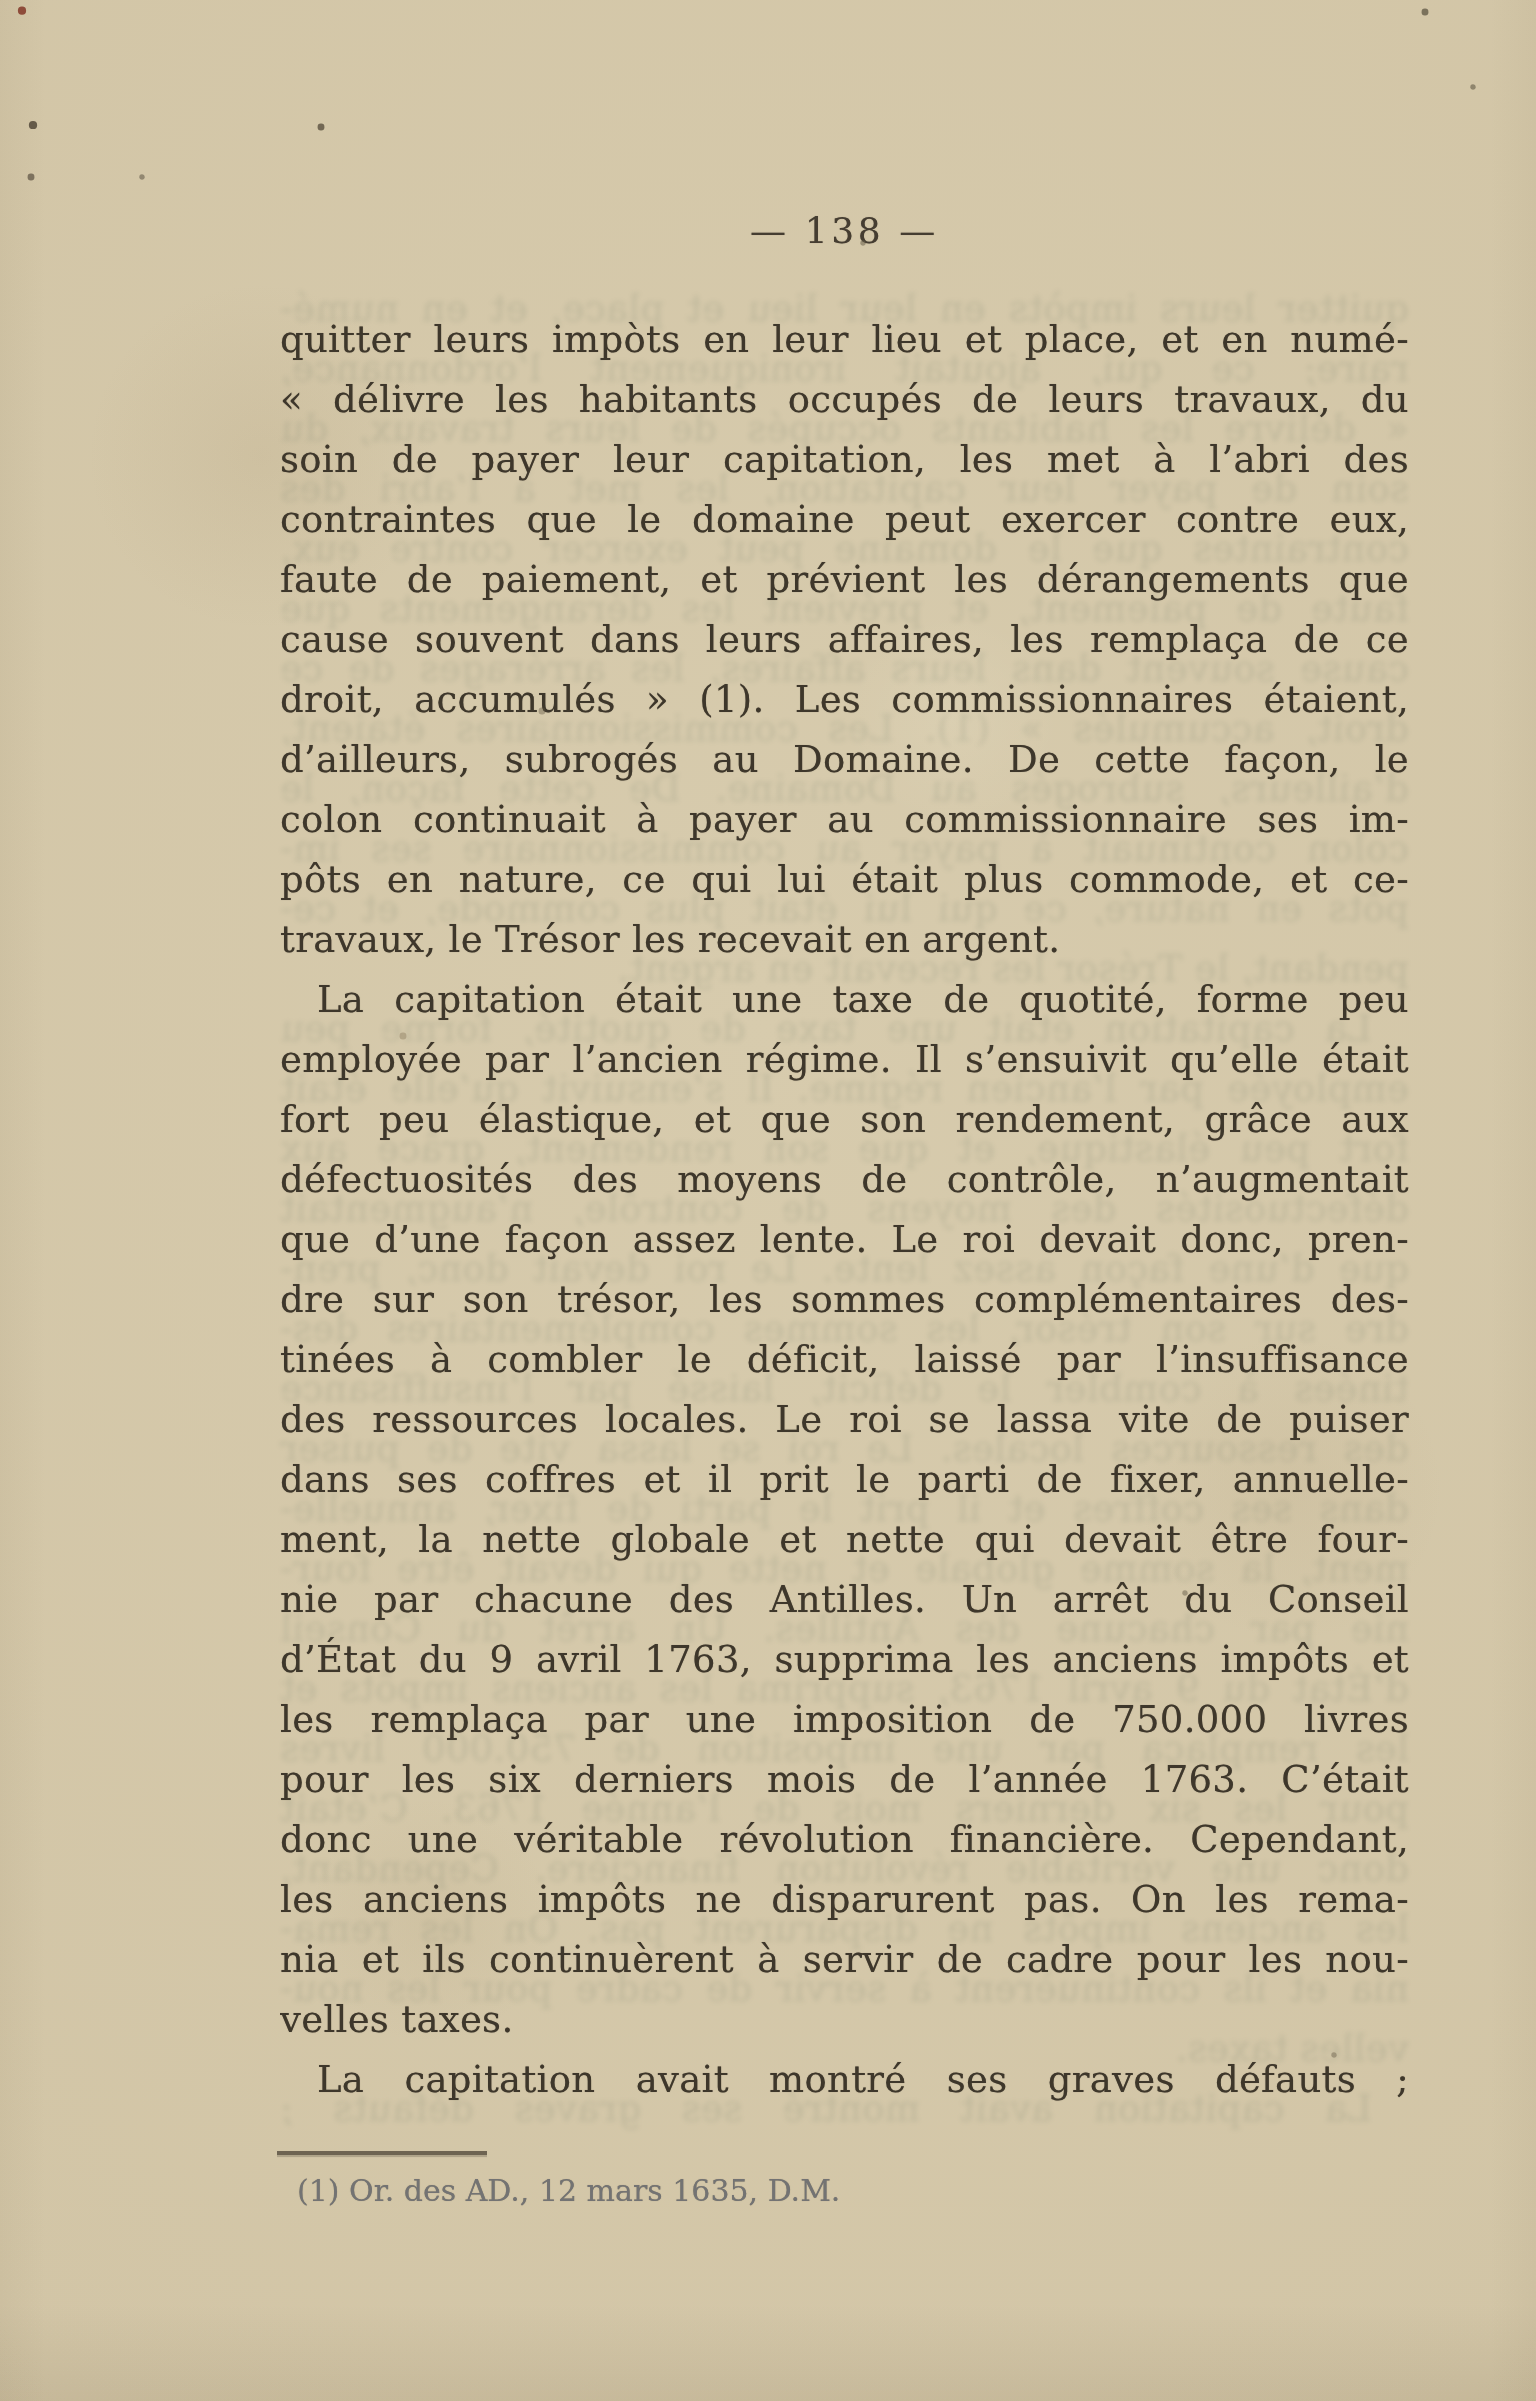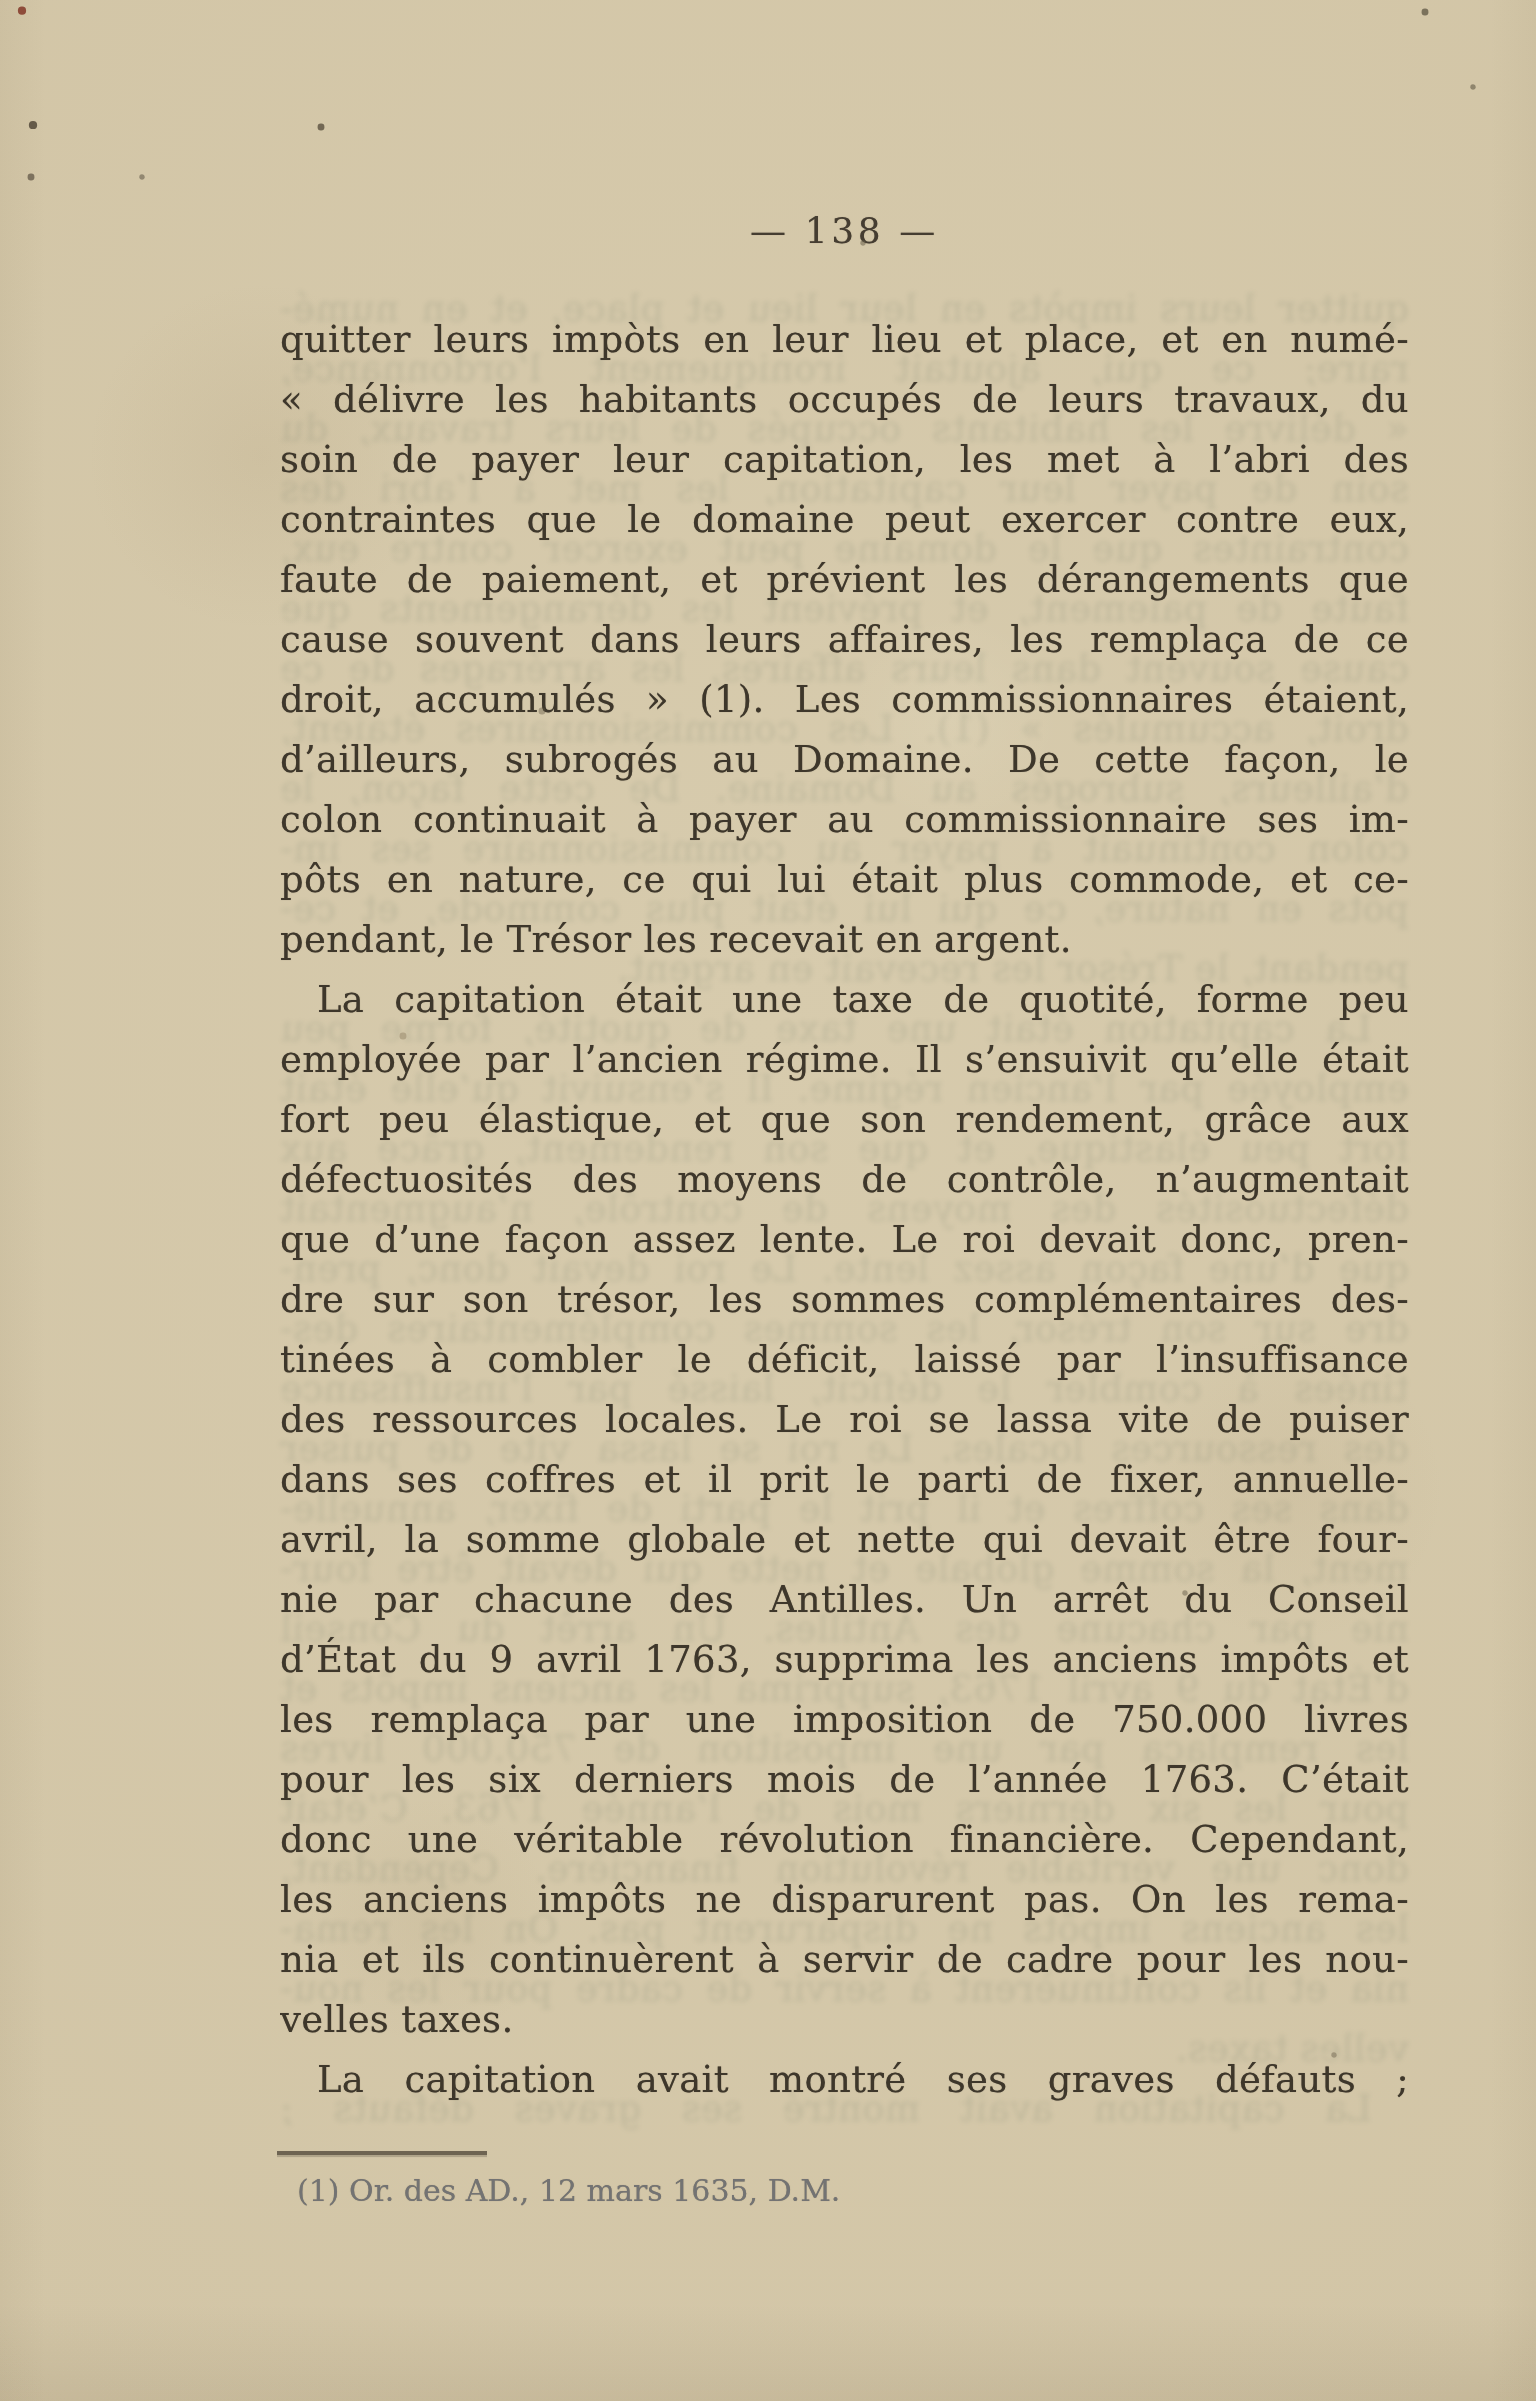--- a/index.html
+++ b/index.html
@@ -161,31 +161,31 @@
   <div class="line j">quitter leurs impòts en leur lieu et place, et en numé-</div>
   <div class="line j">« délivre les habitants occupés de leurs travaux, du</div>
   <div class="line j">soin de payer leur capitation, les met à l’abri des</div>
   <div class="line j">contraintes que le domaine peut exercer contre eux,</div>
   <div class="line j">faute de paiement, et prévient les dérangements que</div>
   <div class="line j">cause souvent dans leurs affaires, les remplaça de ce</div>
   <div class="line j">droit, accumulés » (1). Les commissionnaires étaient,</div>
   <div class="line j">d’ailleurs, subrogés au Domaine. De cette façon, le</div>
   <div class="line j">colon continuait à payer au commissionnaire ses im-</div>
   <div class="line j">pôts en nature, ce qui lui était plus commode, et ce-</div>
-  <div class="line last">pendant, le Trésor les recevait en argent.</div>
+  <div class="line last">travaux, le Trésor les recevait en argent.</div>
   <div class="line j indent">La capitation était une taxe de quotité, forme peu</div>
   <div class="line j">employée par l’ancien régime. Il s’ensuivit qu’elle était</div>
   <div class="line j">fort peu élastique, et que son rendement, grâce aux</div>
   <div class="line j">défectuosités des moyens de contrôle, n’augmentait</div>
   <div class="line j">que d’une façon assez lente. Le roi devait donc, pren-</div>
   <div class="line j">dre sur son trésor, les sommes complémentaires des-</div>
   <div class="line j">tinées à combler le déficit, laissé par l’insuffisance</div>
   <div class="line j">des ressources locales. Le roi se lassa vite de puiser</div>
   <div class="line j">dans ses coffres et il prit le parti de fixer, annuelle-</div>
-  <div class="line j">avril, la somme globale et nette qui devait être four-</div>
+  <div class="line j">ment, la nette globale et nette qui devait être four-</div>
   <div class="line j">nie par chacune des Antilles. Un arrêt du Conseil</div>
   <div class="line j">d’État du 9 avril 1763, supprima les anciens impôts et</div>
   <div class="line j">les remplaça par une imposition de 750.000 livres</div>
   <div class="line j">pour les six derniers mois de l’année 1763. C’était</div>
   <div class="line j">donc une véritable révolution financière. Cependant,</div>
   <div class="line j">les anciens impôts ne disparurent pas. On les rema-</div>
   <div class="line j">nia et ils continuèrent à servir de cadre pour les nou-</div>
   <div class="line last">velles taxes.</div>
   <div class="line j indent">La capitation avait montré ses graves défauts ;</div>
 </div>

